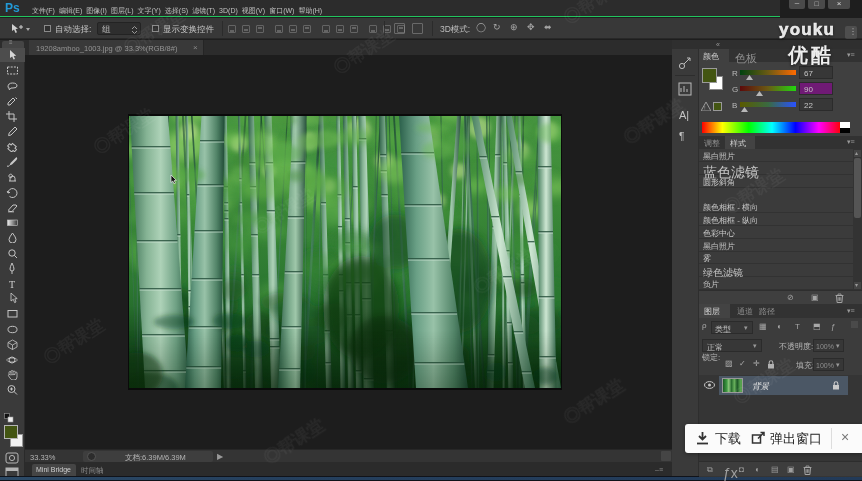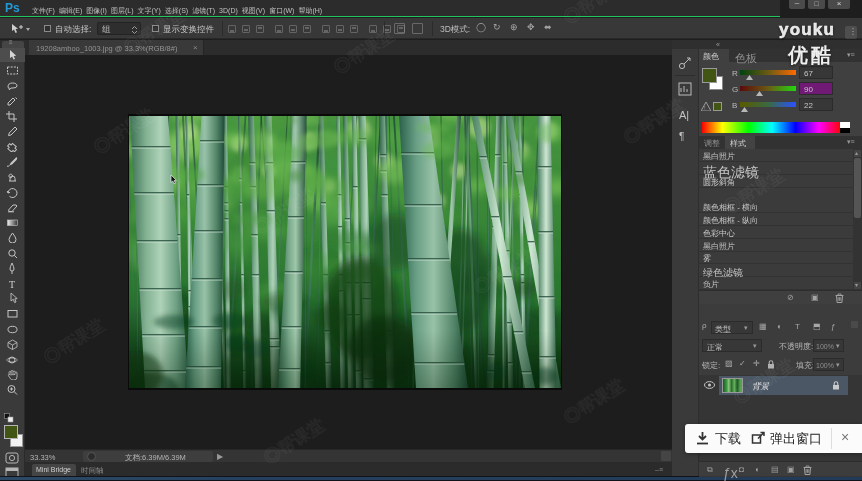--- a/index.html
+++ b/index.html
@@ -884,20 +884,28 @@
    <span class="ab" style="left:88px;top:2px;font-size:8px;color:#a5a5a5">⊘</span>
    <span class="ab" style="left:112px;top:2px;font-size:8px;color:#a5a5a5">▣</span>
    <svg class="ab" style="left:136px;top:2px" width="9" height="10" viewBox="0 0 9 10">
           <path d="M1.5 2.5 h6 l-0.6 7 h-4.8 Z" fill="none" stroke="#a5a5a5"></path>
           <path d="M0.5 2.5 h8 M3 2.5 V1 h3 v1.5 M3.2 4.2 v3.6 M4.5 4.2 v3.6 M5.8 4.2 v3.6" stroke="#a5a5a5" fill="none" stroke-width="0.8"></path>
         </svg>
  </div>
 </div>
 
 <div class="ab" style="left:699px;top:304px;width:163px;height:172px;background:#3c3c3c">
+ <div class="ab" style="left:0;top:0;width:163px;height:14px;background:#323232">
+   <div class="ab" style="left:0;top:0;width:31px;height:14px;background:#434343">
+          <span class="ab" style="left:5px;top:2px;font-size:8px;color:#d6d6d6">图层</span>
+        </div>
+   <span class="ab" style="left:38px;top:2px;font-size:8px;color:#8f8f8f">通道</span>
+   <span class="ab" style="left:60px;top:2px;font-size:8px;color:#8f8f8f">路径</span>
+   <span class="ab" style="left:148px;top:3px;font-size:7px;color:#999">▾≡</span>
+ </div>
 
  <div class="ab" style="left:3px;top:17px;width:10px;height:12px;color:#aaa;font-size:8px">ρ</div>
  <div class="ab" style="left:12px;top:17px;width:42px;height:13px;background:#373737;border:1px solid #2b2b2b">
         <span class="ab" style="left:3px;top:2px;font-size:8px;color:#c0c0c0">类型</span>
         <span class="ab" style="left:32px;top:2px;font-size:7px;color:#999">▾</span>
       </div>
  <span class="ab" style="left:60px;top:18px;font-size:8px;color:#a8a8a8">▦</span>
       <span class="ab" style="left:78px;top:18px;font-size:8px;color:#a8a8a8">◐</span>
       <span class="ab" style="left:96px;top:18px;font-size:8px;color:#a8a8a8">T</span>
       <span class="ab" style="left:114px;top:18px;font-size:8px;color:#a8a8a8">⬒</span>
@@ -907,21 +915,21 @@
  <div class="ab" style="left:3px;top:35px;width:60px;height:13px;background:#373737;border:1px solid #2b2b2b">
         <span class="ab" style="left:4px;top:2px;font-size:8px;color:#c0c0c0">正常</span>
         <span class="ab" style="left:50px;top:2px;font-size:7px;color:#999">▾</span>
       </div>
  <span class="ab" style="left:80px;top:37px;font-size:8px;color:#b5b5b5">不透明度:</span>
  <div class="ab" style="left:114px;top:35px;width:31px;height:13px;background:#373737;border:1px solid #2b2b2b">
         <span class="ab" style="left:2px;top:2.5px;font-size:7px;color:#8f8f8f">100%</span>
         <span class="ab" style="left:22px;top:2px;font-size:7px;color:#999">▾</span>
       </div>
 
- <span class="ab" style="left:3px;top:56px;font-size:8px;color:#b5b5b5">锁定:</span>
+ <span class="ab" style="left:3px;top:48px;font-size:8px;color:#b5b5b5">锁定:</span>
  <span class="ab" style="left:26px;top:55px;font-size:8px;color:#aaa">▨</span>
  <span class="ab" style="left:40px;top:55px;font-size:8px;color:#aaa">✓</span>
  <span class="ab" style="left:54px;top:55px;font-size:8px;color:#aaa">✛</span>
  <svg class="ab" style="left:68px;top:56px" width="8" height="9" viewBox="0 0 8 9">
         <rect x="1" y="4" width="6" height="4.5" fill="#b0b0b0"></rect>
         <path d="M2.2 4 V2.6 a1.8 1.8 0 0 1 3.6 0 V4" fill="none" stroke="#b0b0b0" stroke-width="1.1"></path>
       </svg>
  <span class="ab" style="left:97px;top:56px;font-size:8px;color:#b5b5b5">填充:</span>
  <div class="ab" style="left:114px;top:54px;width:31px;height:13px;background:#373737;border:1px solid #2b2b2b">
         <span class="ab" style="left:2px;top:2.5px;font-size:7px;color:#8f8f8f">100%</span>

